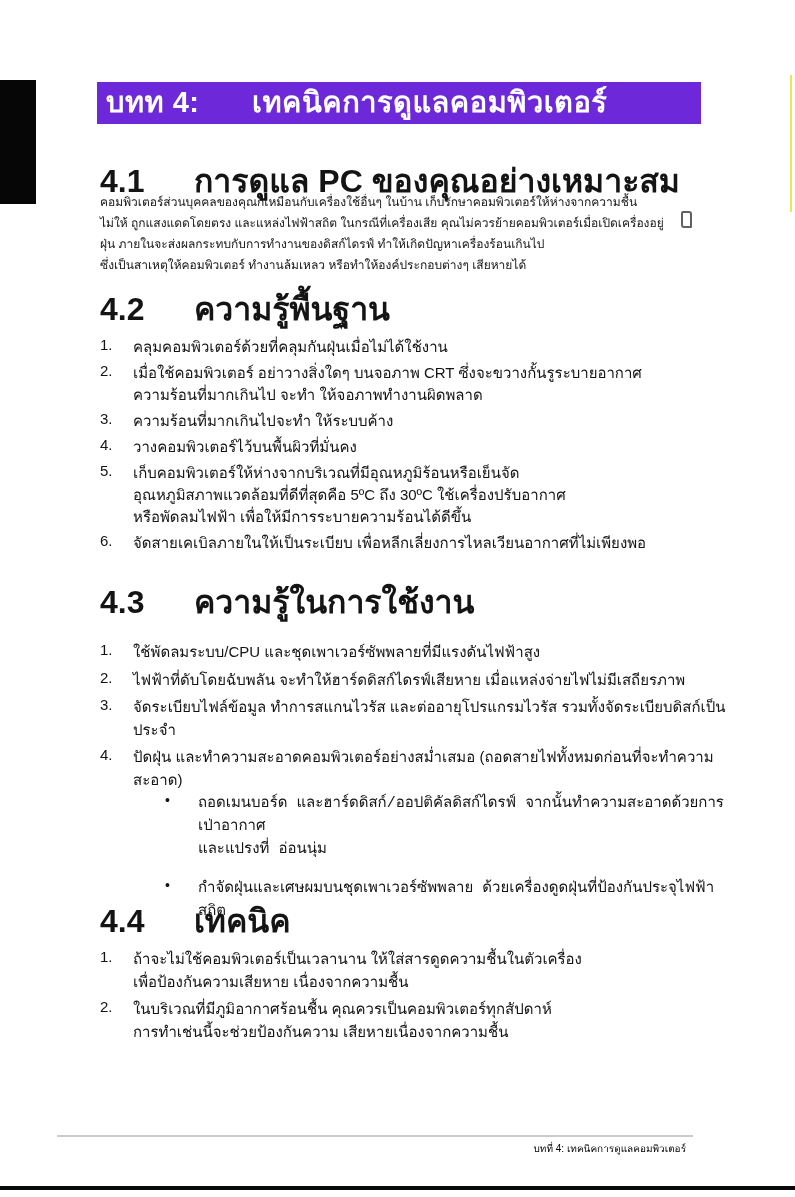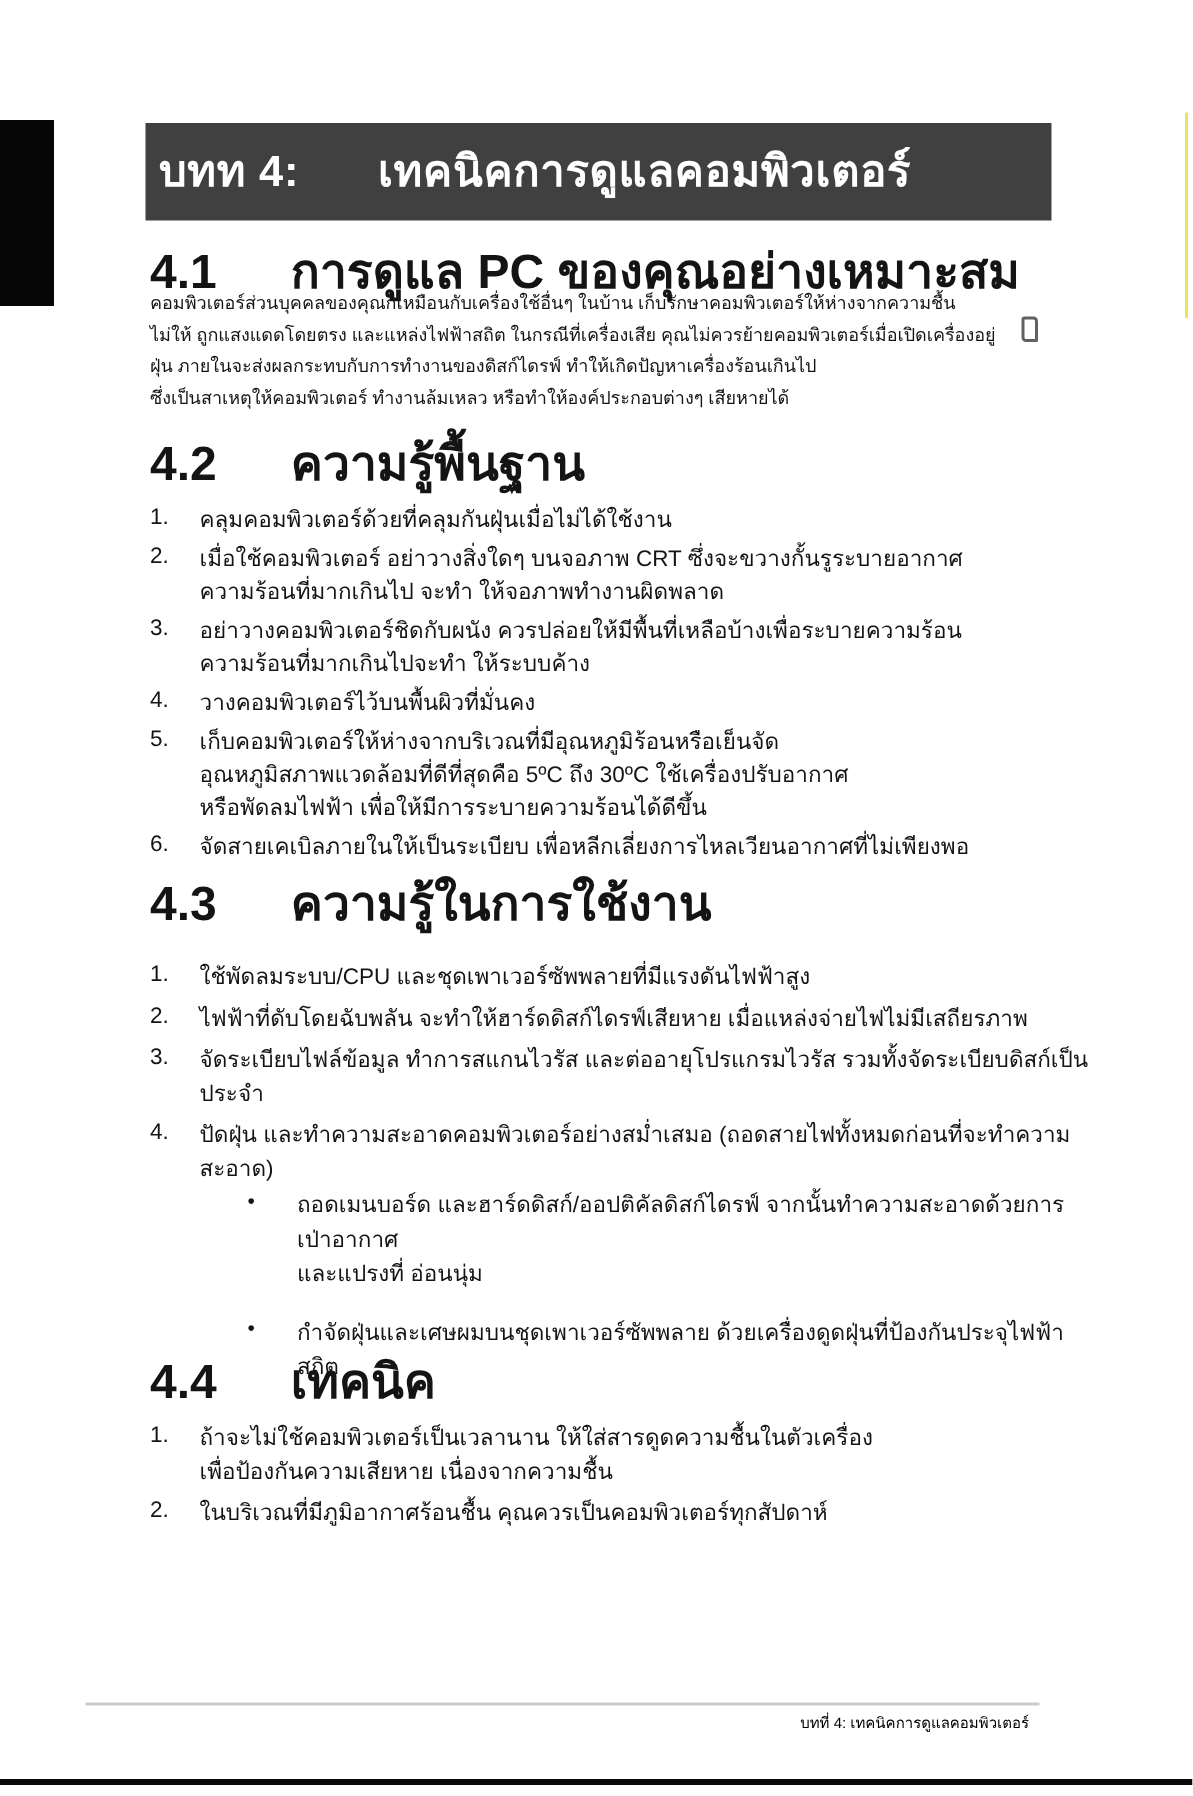--- a/index.html
+++ b/index.html
@@ -9,21 +9,21 @@
     color:#141414;overflow:hidden;
   }
   .abs{position:absolute;}
   
   .left-tab{left:0;top:80px;width:36px;height:124px;background:#060606;}
   .bottom-bar{left:0;top:1186px;width:795px;height:4px;background:#0a0a0a;}
   .yellow-streak{left:790px;top:75px;width:2px;height:137px;background:#e9e236;opacity:.85;}
   .speck{left:681px;top:211px;width:7px;height:13px;border:2px solid #3a3a3a;border-radius:2px 3px 1px 3px;opacity:.8;}
   
   .banner{
-    left:97px;top:82px;width:604px;height:65px;background:#404040;color:#ffffff;
+    left:97px;top:82px;width:604px;height:42px;background:#6d28d9;color:#ffffff;
     display:flex;align-items:center;box-sizing:border-box;padding:2px 0 4px 9px;
     font-weight:bold;font-size:29px;letter-spacing:.5px;
   }
   .banner .chap-label{display:inline-block;min-width:146px;}
   
   .sec-head{left:100px;width:620px;font-weight:bold;font-size:32px;white-space:nowrap;}
   .sec-head .sec-num{display:inline-block;width:85px;}
   
   .para{left:100px;width:628px;font-size:12px;line-height:21px;}
   
@@ -32,21 +32,21 @@
   .li .num{width:33px;flex-shrink:0;}
   .li .txt{flex:1;}
   .li .txt div{line-height:22px;}
   .sp .li{margin-bottom:5px;}
   .sp .li .txt div{line-height:22.5px;}
   
   .blist{left:165px;width:567px;font-size:15px;}
   .bi{display:flex;margin-bottom:16px;}
   .bi .dot{width:33px;flex-shrink:0;font-size:14px;}
   .bi .txt{flex:1;}
-  .bi .txt div{line-height:23px;}
+  .bi .txt div{line-height:23px;font-family:Liberation Mono, monospace;}
   
   .footer-rule{left:57px;top:1135px;width:636px;height:2px;background:#cbcbcb;}
   .footer-text{left:100px;top:1141px;width:586px;text-align:right;font-size:10px;color:#000000;}
 </style>
 </head>
 <body>
 
 <div class="abs left-tab"></div>
 <div class="abs yellow-streak"></div>
 <div class="abs speck"></div>
@@ -82,21 +82,20 @@
   <div class="li">
     <span class="num">2.</span>
     <span class="txt">
       <div>เมื่อใช้คอมพิวเตอร์ อย่าวางสิ่งใดๆ บนจอภาพ CRT ซึ่งจะขวางกั้นรูระบายอากาศ</div>
       <div>ความร้อนที่มากเกินไป จะทำ ให้จอภาพทำงานผิดพลาด</div>
     </span>
   </div>
   <div class="li">
     <span class="num">3.</span>
     <span class="txt">
-      <div>อย่าวางคอมพิวเตอร์ชิดกับผนัง ควรปล่อยให้มีพื้นที่เหลือบ้างเพื่อระบายความร้อน</div>
       <div>ความร้อนที่มากเกินไปจะทำ ให้ระบบค้าง</div>
     </span>
   </div>
   <div class="li">
     <span class="num">4.</span>
     <span class="txt">
         <div>วางคอมพิวเตอร์ไว้บนพื้นผิวที่มั่นคง</div>
       </span>
   </div>
   <div class="li">
@@ -170,18 +169,19 @@
     <span class="num">1.</span>
     <span class="txt">
       <div>ถ้าจะไม่ใช้คอมพิวเตอร์เป็นเวลานาน ให้ใส่สารดูดความชื้นในตัวเครื่อง</div>
       <div>เพื่อป้องกันความเสียหาย เนื่องจากความชื้น</div>
     </span>
   </div>
   <div class="li">
     <span class="num">2.</span>
     <span class="txt">
       <div>ในบริเวณที่มีภูมิอากาศร้อนชื้น คุณควรเป็นคอมพิวเตอร์ทุกสัปดาห์</div>
+      <div>การทำเช่นนี้จะช่วยป้องกันความ เสียหายเนื่องจากความชื้น</div>
     </span>
   </div>
 </div>
 
 <div class="abs footer-rule"></div>
 <div class="abs footer-text">บทที่ 4: เทคนิคการดูแลคอมพิวเตอร์</div>
 
 </body></html>

